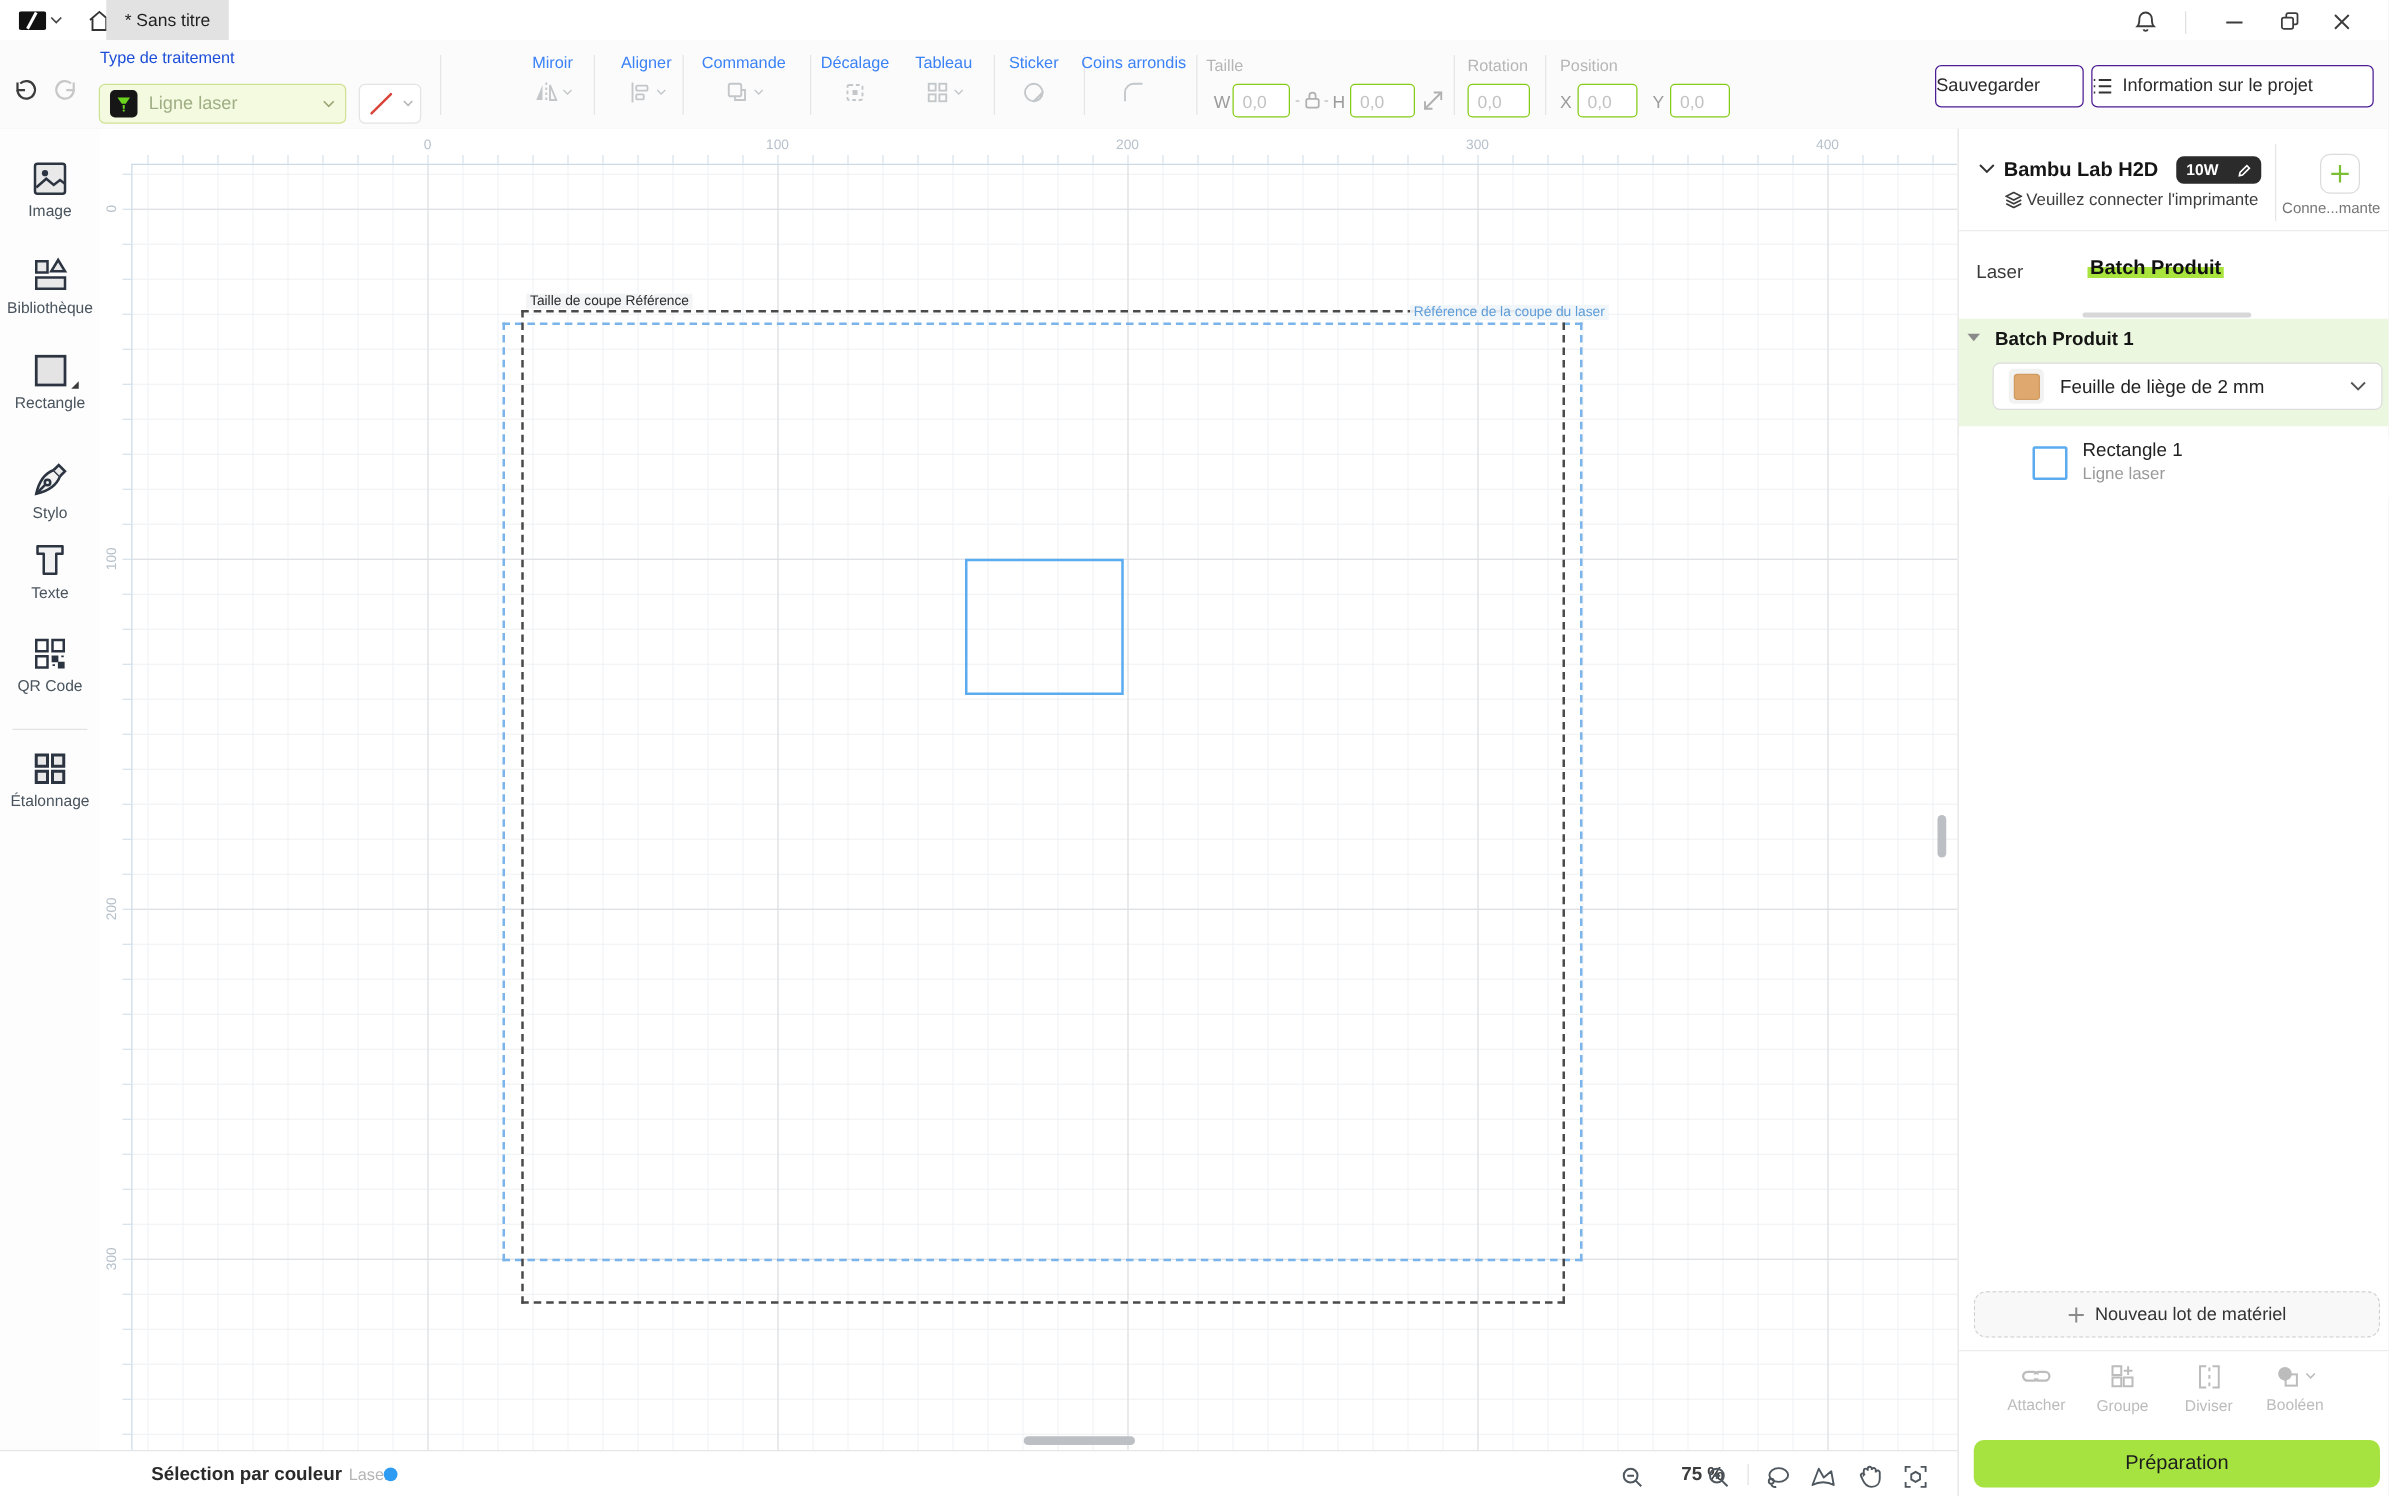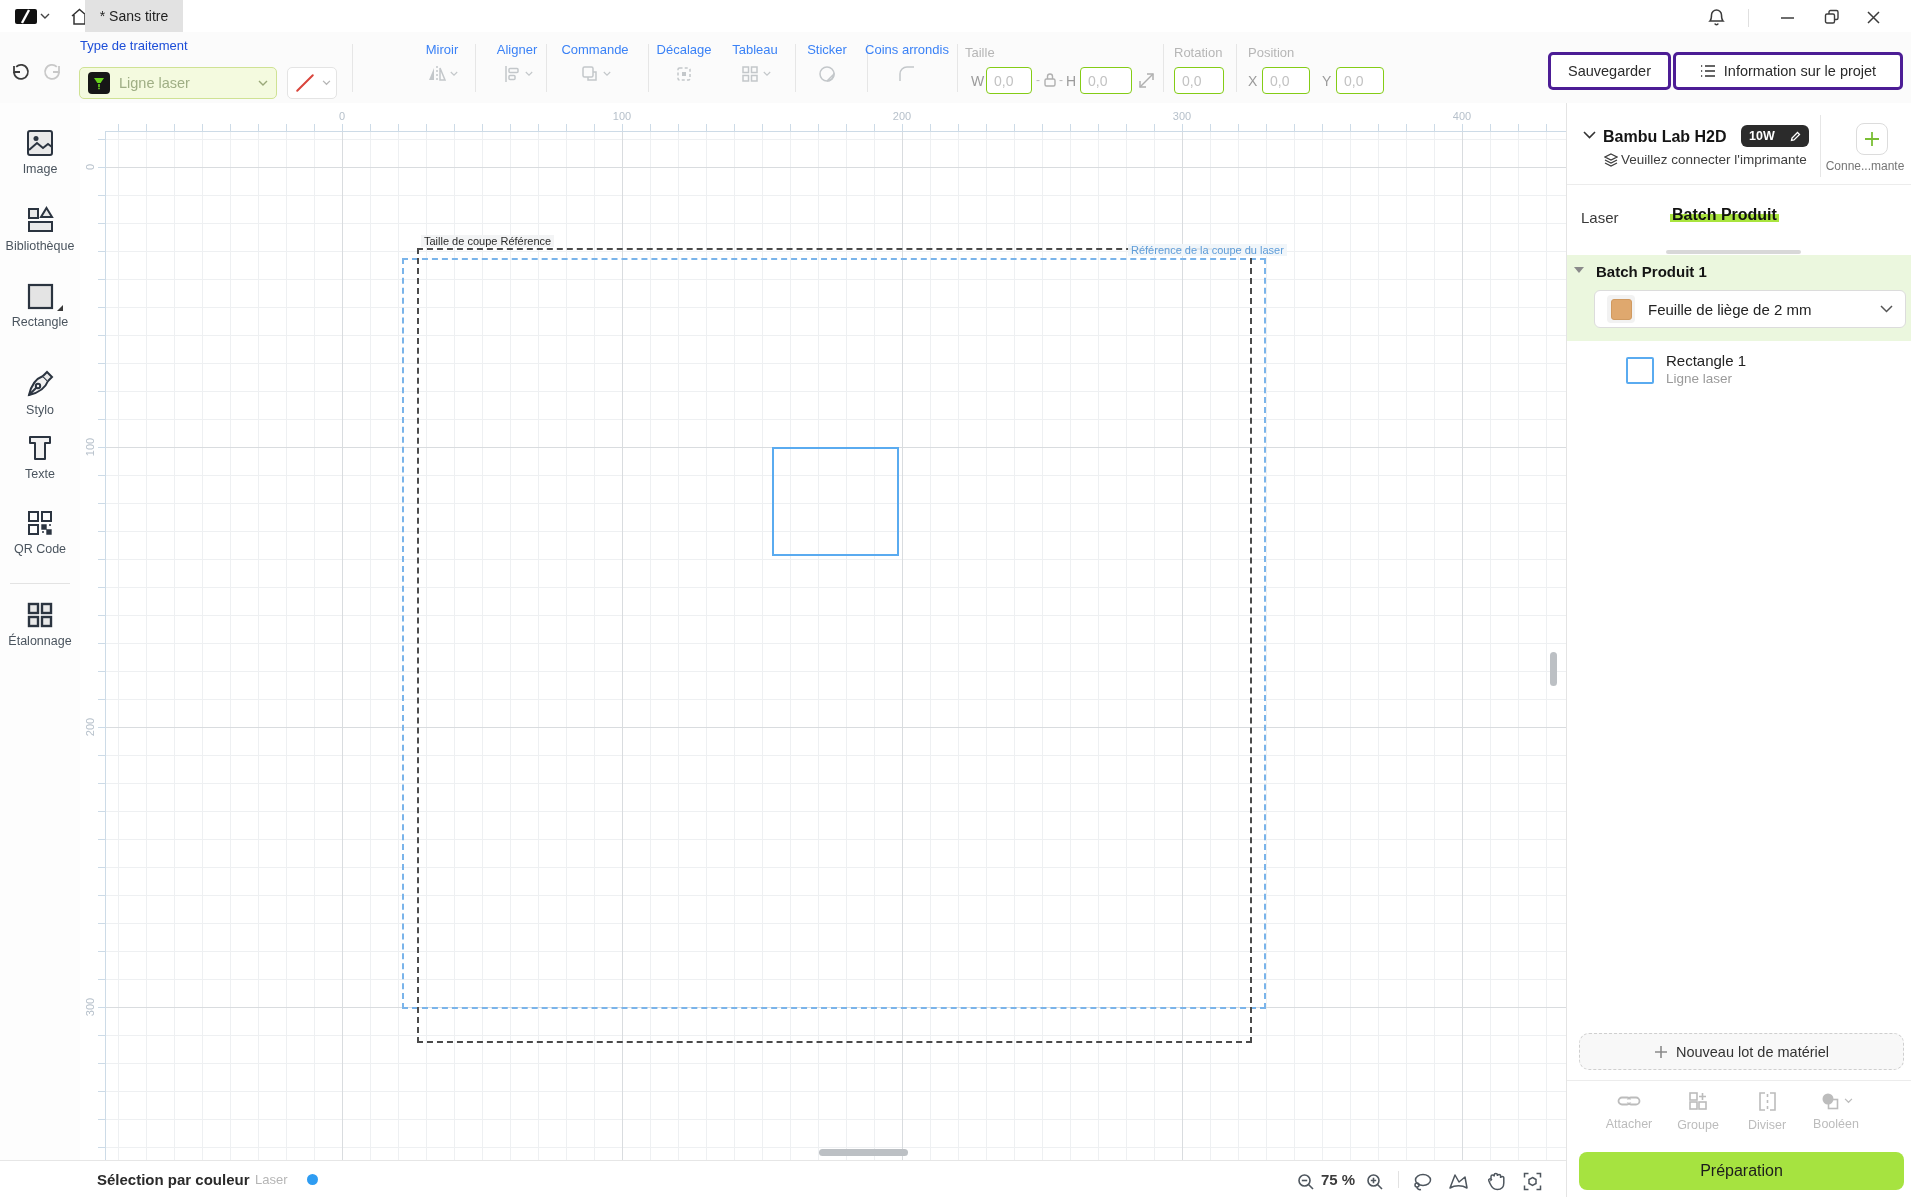--- a/index.html
+++ b/index.html
@@ -14,21 +14,21 @@
   
   #toolbar{left:0;top:32px;width:1911px;height:71px;background:#fbfbfb;border-bottom:1px solid #e7e7e7;}
   .tb-sep{position:absolute;top:12px;width:1px;height:48px;background:#e6e6e6;}
   .tb-group{position:absolute;top:10px;text-align:center;}
   .tb-label{font-size:13px;color:#3b82f6;white-space:nowrap;}
   .tb-ic{margin-top:7px;display:flex;align-items:center;justify-content:center;gap:3px;color:#c3c7ca;}
   .tb-field-label{position:absolute;top:13px;font-size:13px;color:#b6b6b6;}
   .mini-input{position:absolute;top:35px;height:27px;border:1px solid #84cc16;border-radius:4px;background:#fff;
               color:#c2c2c2;font-size:14px;display:flex;align-items:center;padding:0 7px;box-sizing:border-box;}
   .xy-letter{position:absolute;top:41px;font-size:14px;color:#9b9b9b;}
-  .chip-btn{position:absolute;background:#fff;border:3px solid #4c1d95;border-radius:5px;display:flex;align-items:center;justify-content:center;font-size:14.5px;color:#2b2b2b;gap:8px;}
+  .chip-btn{position:absolute;background:#fff;border:1px solid #4c1d95;border-radius:5px;display:flex;align-items:center;font-size:14.5px;color:#2b2b2b;gap:8px;}
   #process-dd{left:79px;top:35px;width:198px;height:32px;background:#f4fadf;border:1px solid #cfe294;border-radius:5px;
               display:flex;align-items:center;gap:9px;padding:0 8px;box-sizing:border-box;}
   #process-dd .txt{flex:1;font-size:14.5px;color:#9fae85;}
   #laser-chip{width:22px;height:22px;background:#161616;border-radius:4px;display:flex;align-items:center;justify-content:center;}
   #stroke-btn{left:287px;top:35px;width:50px;height:32px;background:#fff;border:1px solid #e4e4e4;border-radius:5px;
               display:flex;align-items:center;justify-content:space-between;padding:0 5px;box-sizing:border-box;}
   .redline{width:24px;height:2px;background:#d9453c;transform:rotate(-45deg);border-radius:2px;}
   
   #sidebar{left:0;top:103px;width:80px;height:1057px;background:#fdfdfd;border-right:1px solid #ececec;}
   .sb-item{position:absolute;left:0;width:80px;text-align:center;color:#303b46;}
@@ -54,21 +54,21 @@
   .vr-lbl{position:absolute;left:-10px;width:40px;text-align:center;font-size:11px;color:#b7c1cb;
           transform:translate(0,-50%) rotate(-90deg);}
   #cut-rect{position:absolute;left:337px;top:145px;width:835px;height:795px;border:2px dashed #4a4a4a;box-sizing:border-box;}
   #laser-rect{position:absolute;left:322px;top:155px;width:864px;height:751px;border:2px dashed #7ab4ea;box-sizing:border-box;}
   #cut-label{position:absolute;left:341px;top:132px;font-size:11px;color:#2b2b2b;background:rgba(242,243,244,.92);padding:0 3px;white-space:nowrap;}
   #laser-label{position:absolute;left:1048px;top:141px;font-size:11px;color:#5e9cd8;background:rgba(240,245,250,.92);padding:0 3px;white-space:nowrap;}
   #blue-rect{position:absolute;left:692px;top:344px;width:127px;height:109px;border:2px solid #5aabf0;box-sizing:border-box;background:transparent;}
   .thumb{position:absolute;background:#bcc0c4;border-radius:4px;}
   
   #statusbar{left:0;top:1160px;width:1566px;height:37px;background:#fff;border-top:1px solid #e6e6e6;box-sizing:border-box;}
-  .sb-txt{position:absolute;top:0;height:36px;display:flex;align-items:center;}
+  .sb-txt{position:absolute;top:0;height:36px;display:flex;align-items:center;margin-left:24px;}
   .zoom-ic{color:#4e565e;}
   
   #panel{left:1566px;top:103px;width:345px;height:1094px;background:#fff;border-left:1px solid #e4e4e4;box-sizing:border-box;}
   #dev-name{position:absolute;left:36px;top:25px;font-size:16px;font-weight:bold;color:#151515;white-space:nowrap;}
   #dev-badge{position:absolute;left:174px;top:22px;height:22px;background:#2b2b2b;border-radius:6px;color:#fff;
              font-size:12.5px;font-weight:bold;display:flex;align-items:center;gap:15px;padding:0 8px;}
   #dev-hint{position:absolute;left:54px;top:49px;font-size:13.5px;color:#3d3d3d;white-space:nowrap;}
   #connect-btn{position:absolute;left:289px;top:20px;width:30px;height:30px;border:1px solid #dcdcdc;border-radius:8px;
                display:flex;align-items:center;justify-content:center;color:#7bbf35;background:#fff;}
   #connect-lbl{position:absolute;left:252px;top:56px;width:92px;font-size:12px;color:#767676;text-align:center;white-space:nowrap;}

